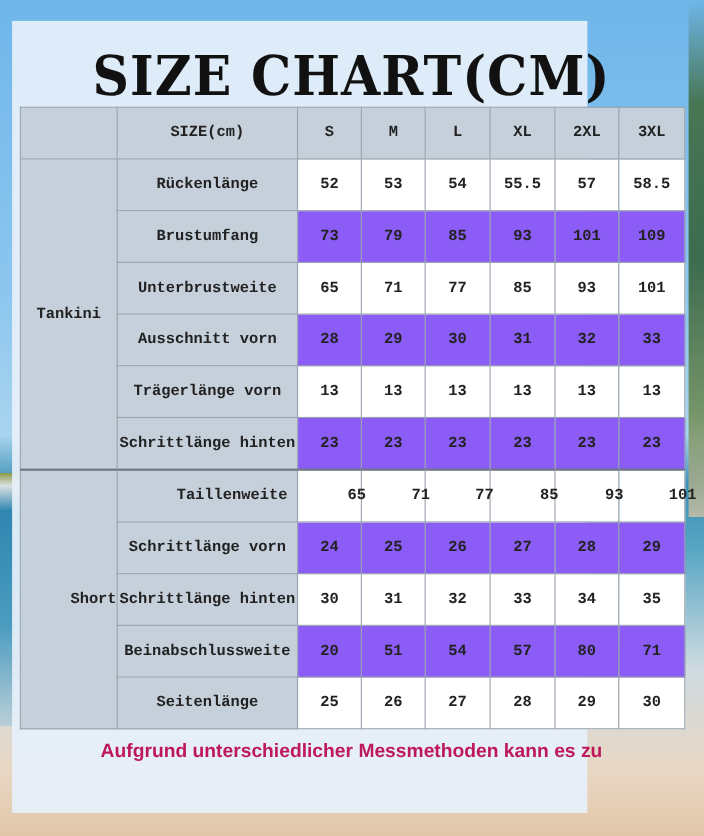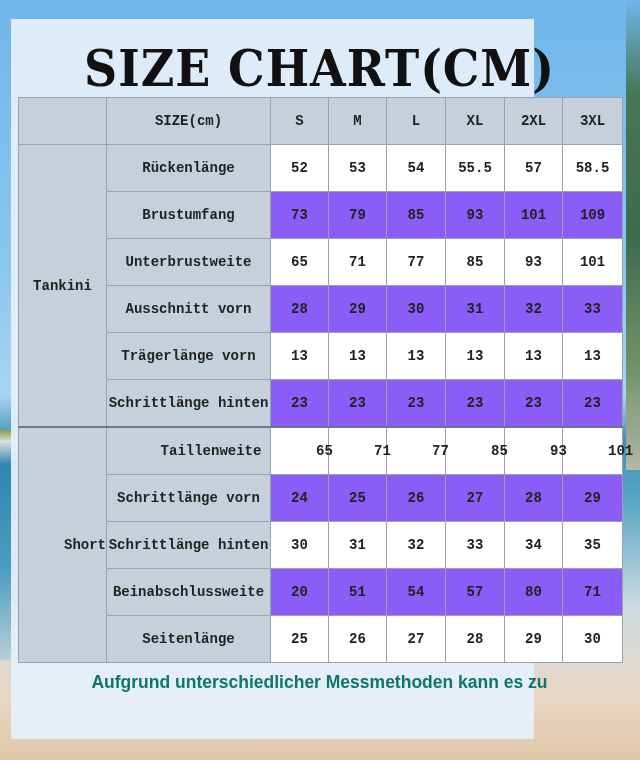--- a/index.html
+++ b/index.html
@@ -39,21 +39,21 @@
       padding:0;
     }
     td.hdr { background:#c5d0db; }
     td.grp { background:#c5d0db; font-size:15px; }
     td.lbl { background:#c5d0db; font-size:14.5px; }
     tr.odd td.val { background:#ffffff; }
     tr.even td.val { background:#8b5cf6; }
     tr.sep td { border-top:2px solid #6f7882;padding-left:45px; }
     .footnote {
       position:absolute; left:0; top:650px; width:617px; text-align:center;
-      font-size:17.5px; font-weight:bold; color:#0f766e; line-height:26px;
+      font-size:17.5px; font-weight:bold; color:#be185d; line-height:26px;
     }
   </style>
 </head>
 <body>
 
 <div class="palm-right"></div>
 <div class="sea-left"></div>
 
 <div class="panel">
   <div class="title">SIZE CHART(CM)</div>

